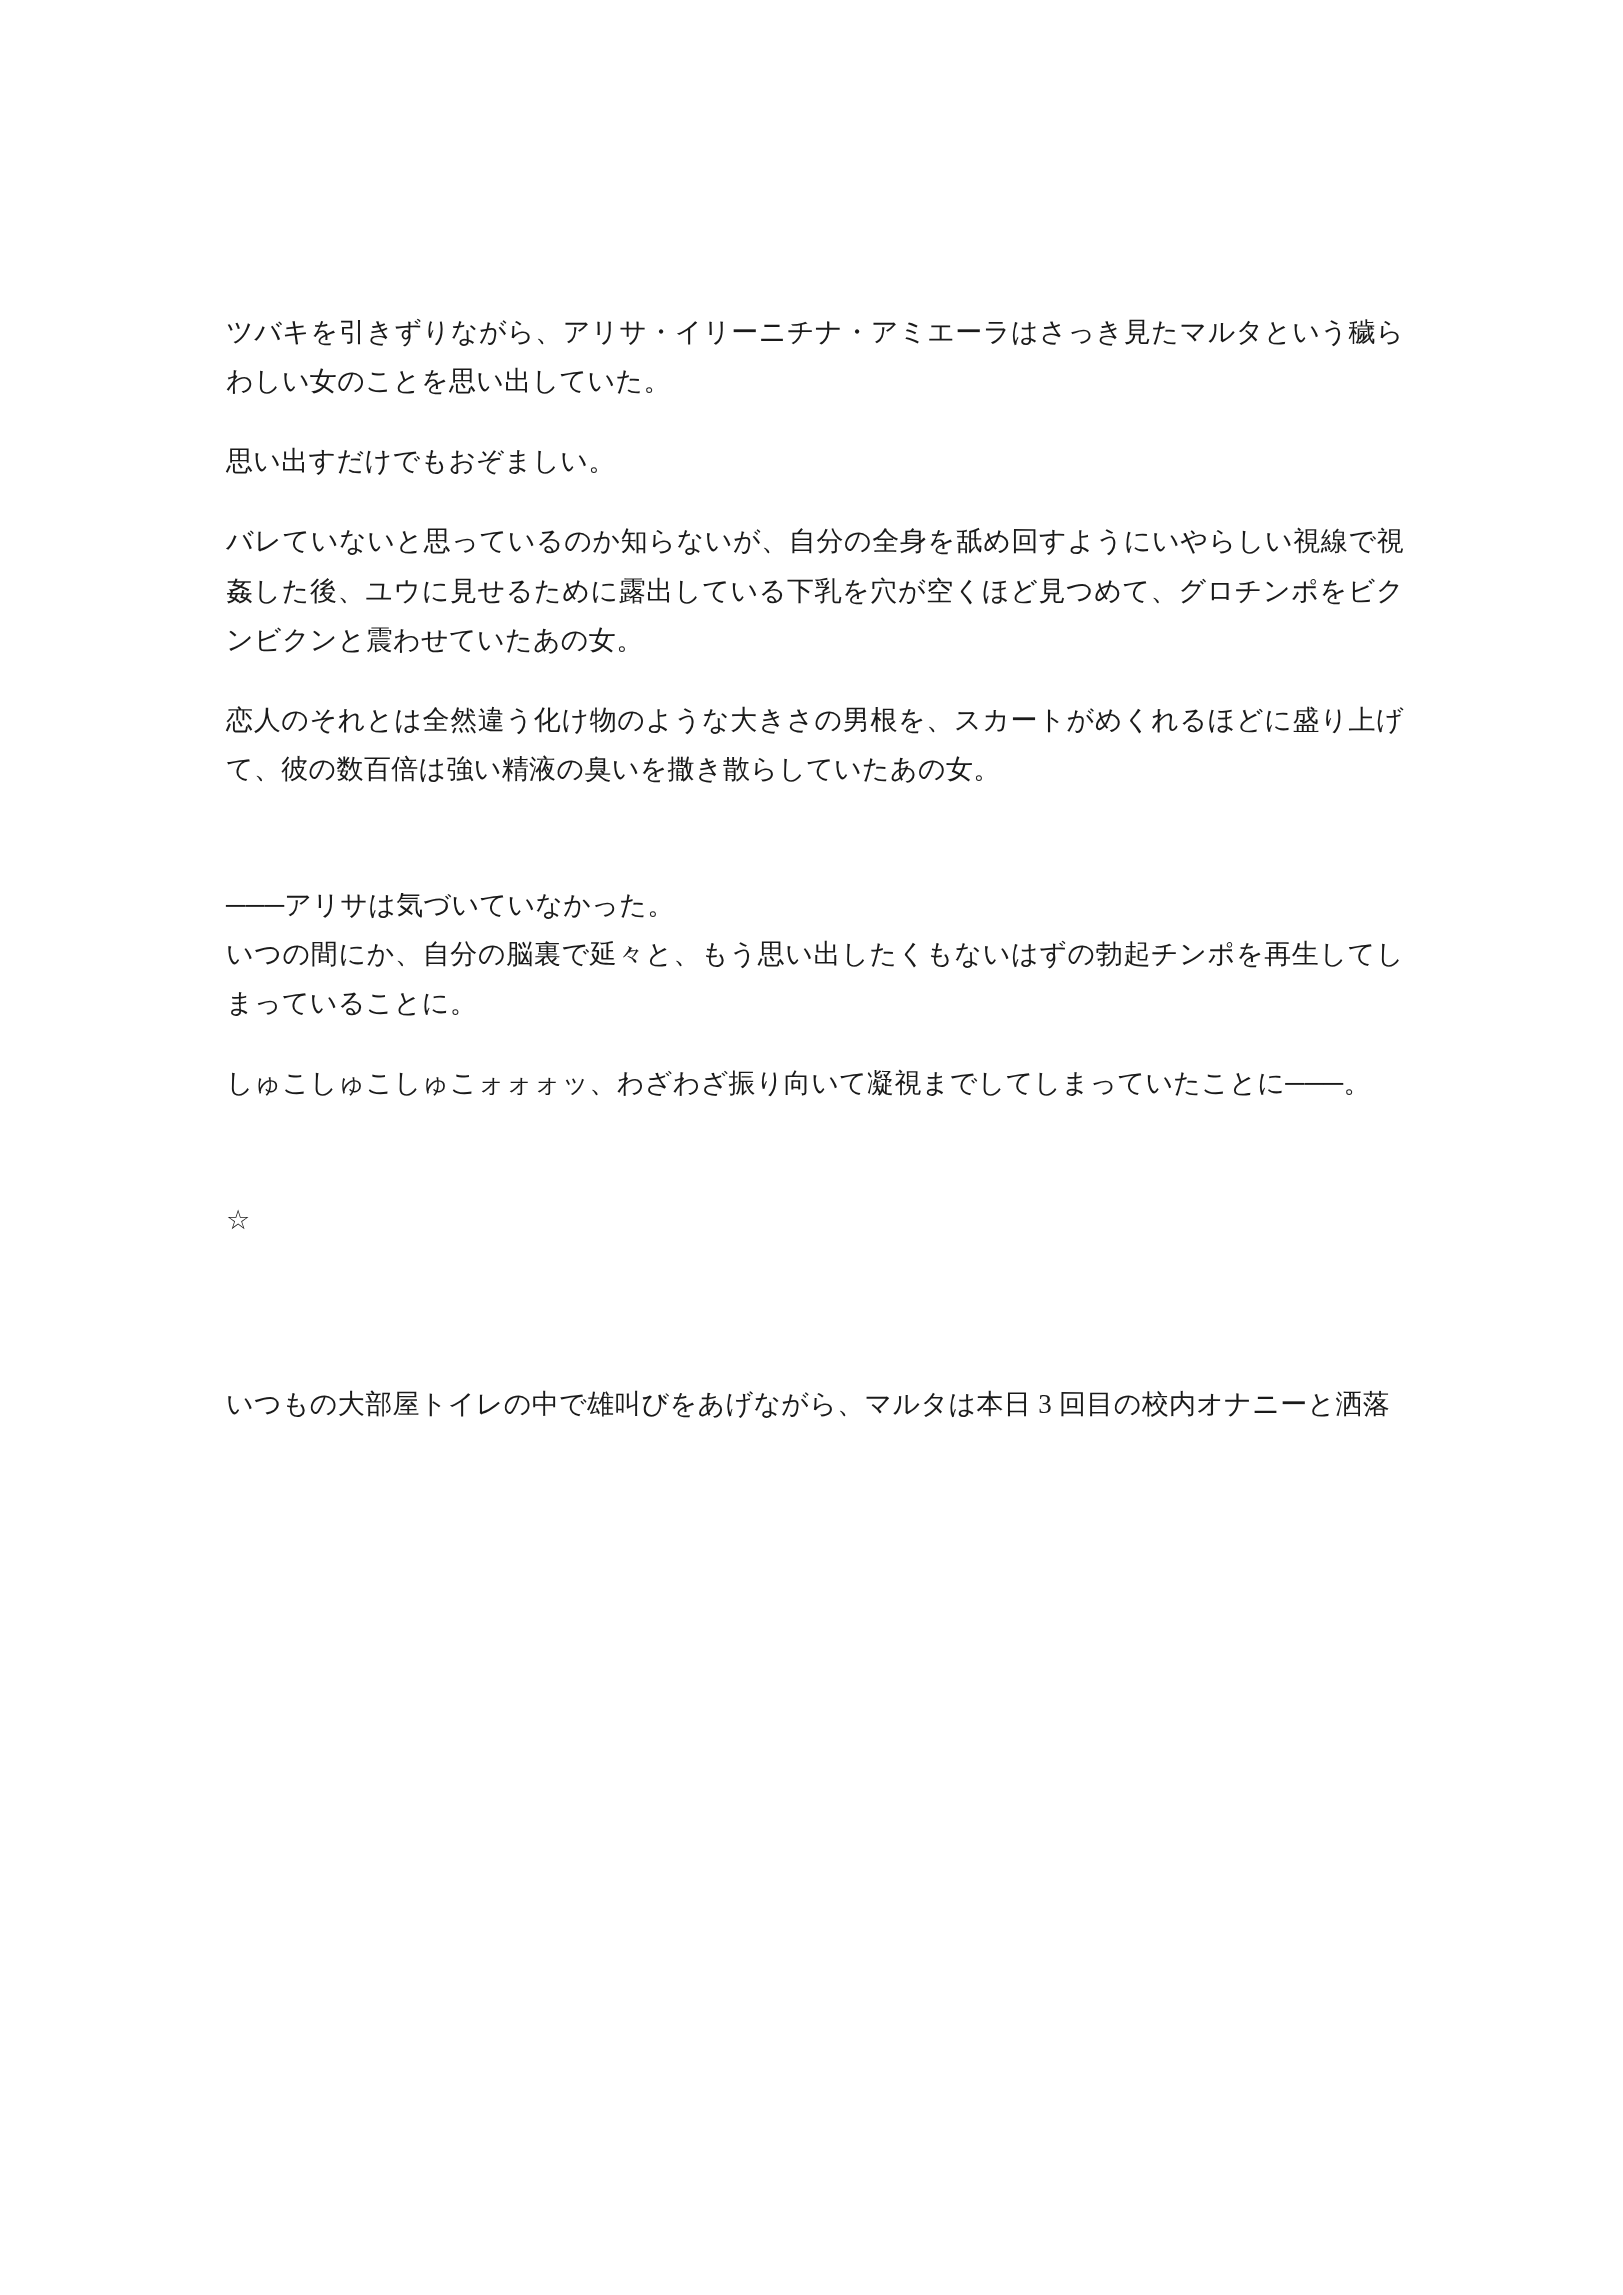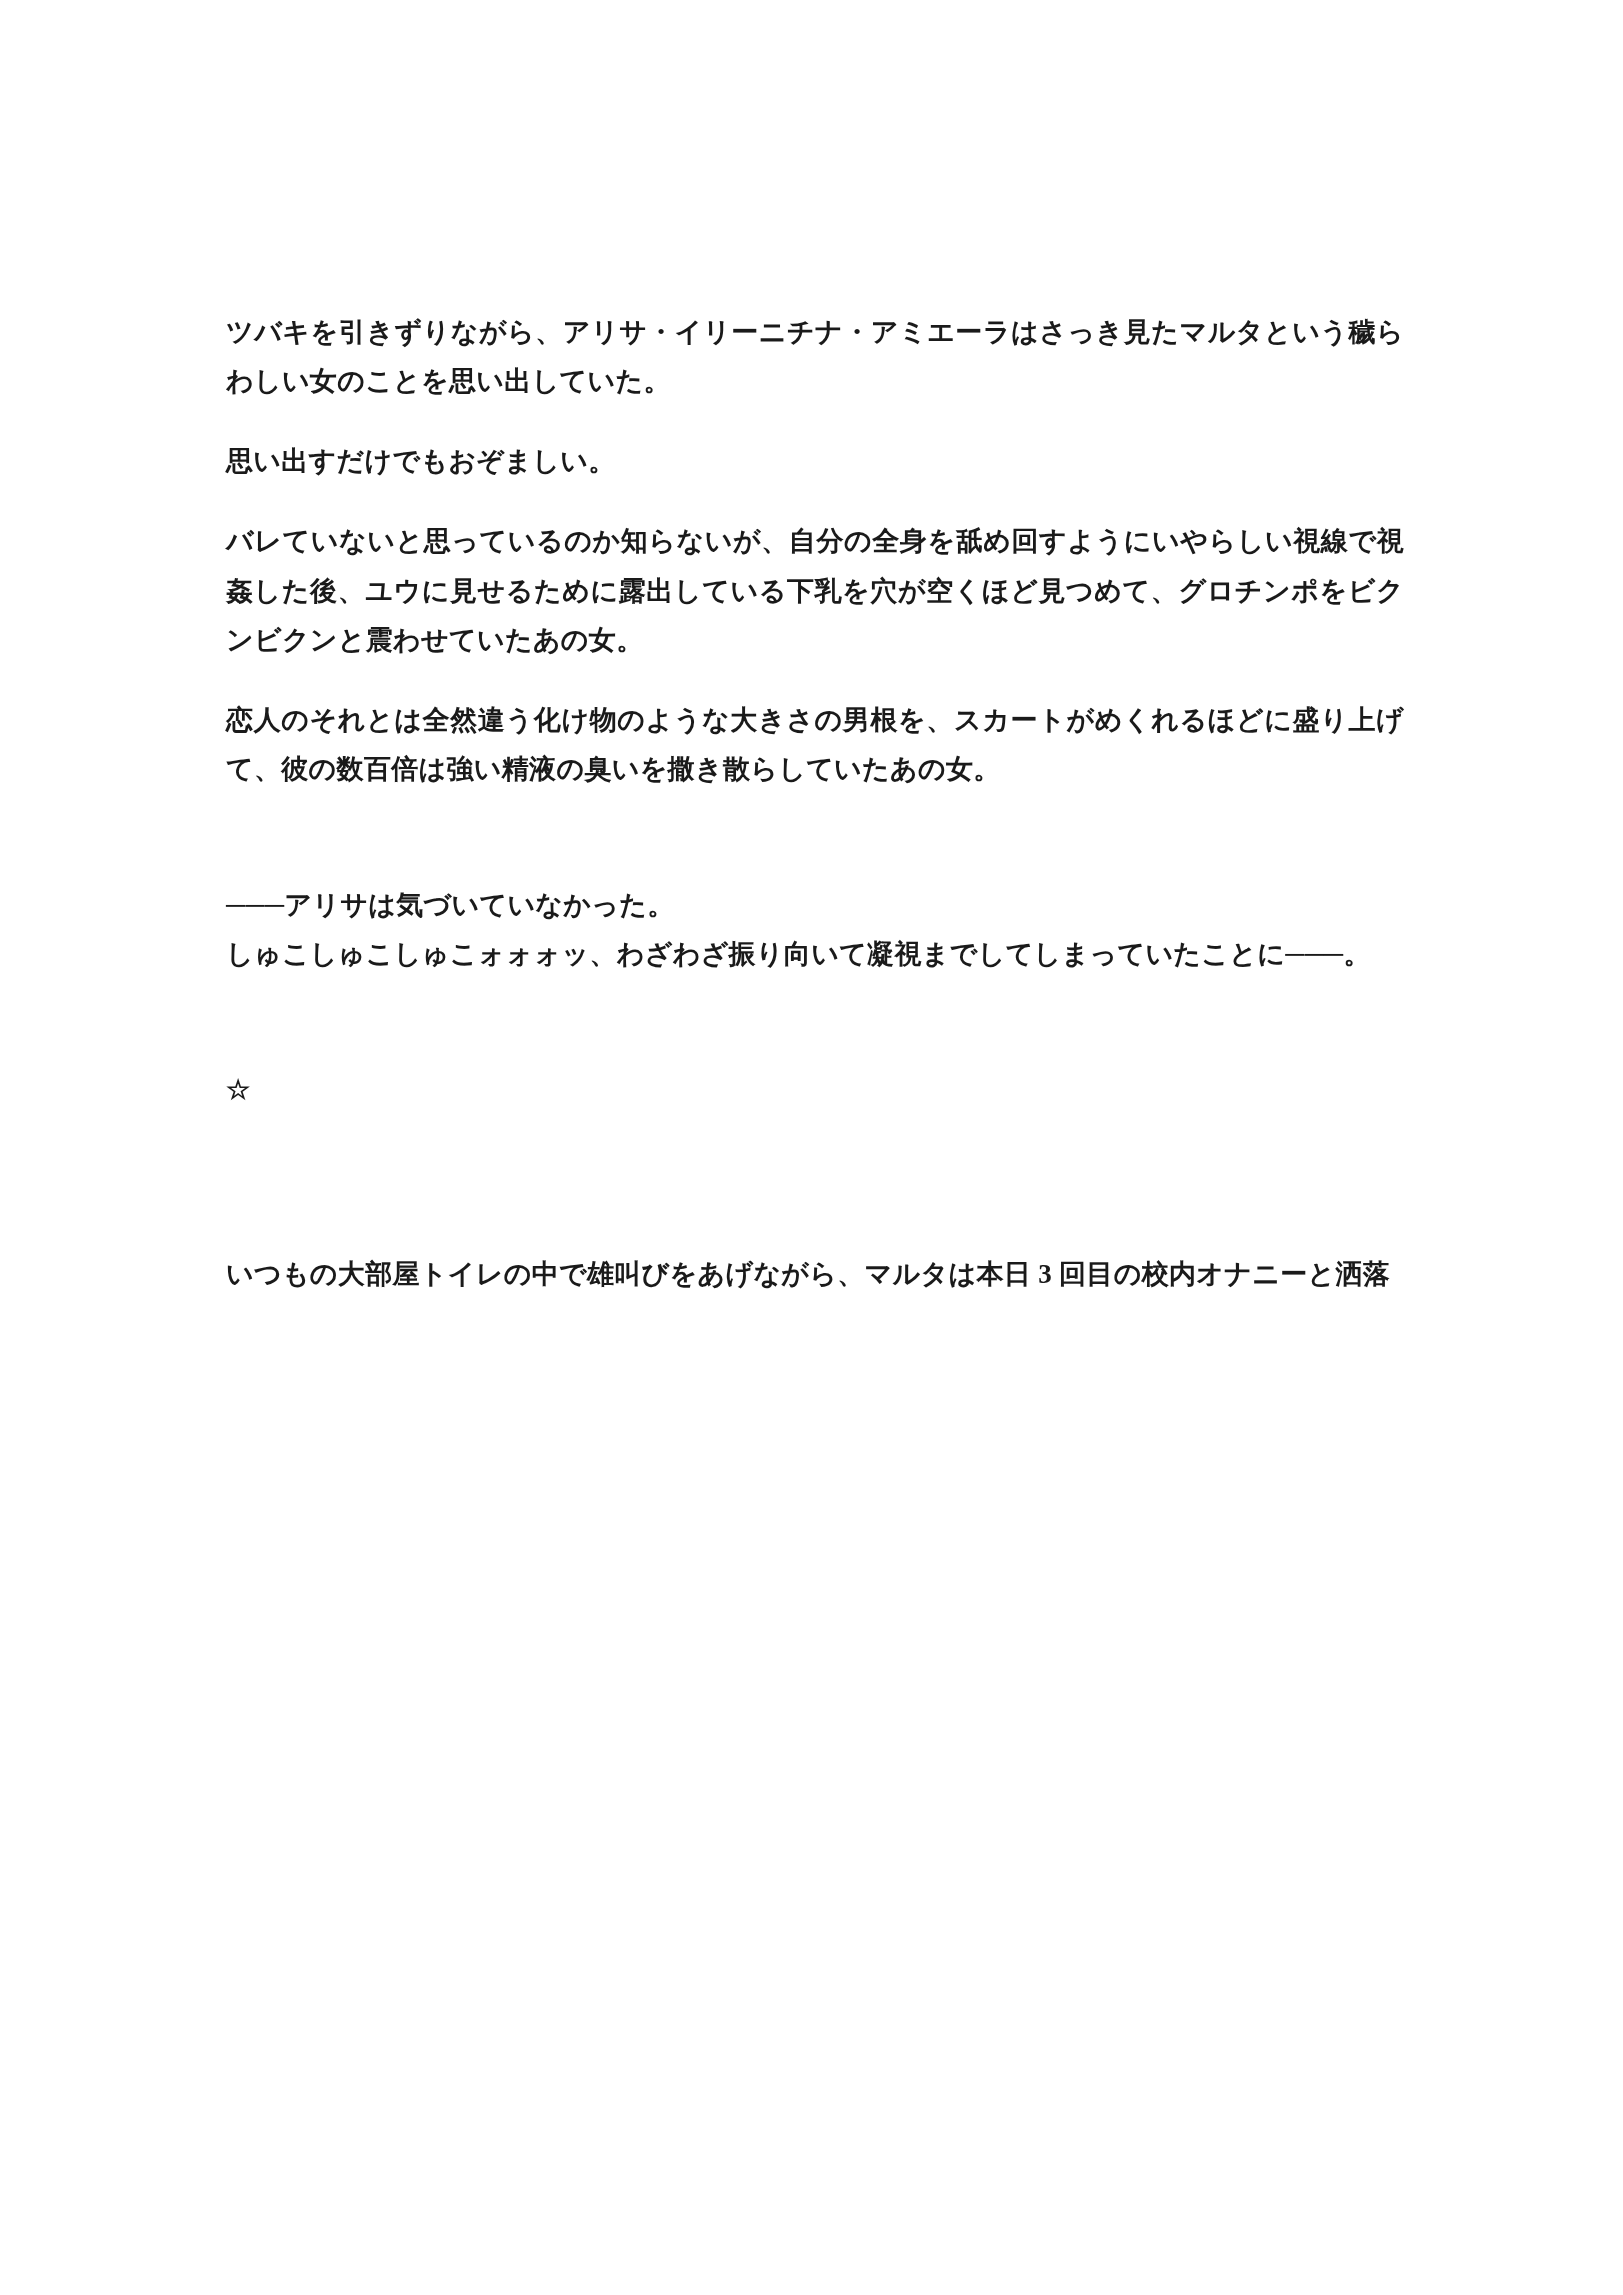--- a/index.html
+++ b/index.html
@@ -14,21 +14,20 @@
     color: #1a1a1a;
     -webkit-font-smoothing: antialiased;
   }
   .page {
     position: relative;
     width: 1623px;
     height: 2295px;
     background: #ffffff;
     box-sizing: border-box;
     padding: 308px 222px 0 226px;
-    font-weight: bold;
   }
   .doc-body {
     width: 1178px;
   }
   .para {
     font-size: 27px;
     line-height: 1.82;
     letter-spacing: 0.012em;
     margin: 0 0 31px 0;
     text-align: justify;
@@ -62,20 +61,21 @@
 
     <p class="para">バレていないと思っているのか知らないが、自分の全身を舐め回すようにいやらしい視線で視姦した後、ユウに見せるために露出している下乳を穴が空くほど見つめて、グロチンポをビクンビクンと震わせていたあの女。</p>
 
     <p class="para">恋人のそれとは全然違う化け物のような大きさの男根を、スカートがめくれるほどに盛り上げて、彼の数百倍は強い精液の臭いを撒き散らしていたあの女。</p>
 
 
     <div class="spacer-lg"></div>
 
     <p class="para tight">───アリサは気づいていなかった。</p>
 
+    <p class="para">いつの間にか、自分の脳裏で延々と、もう思い出したくもないはずの勃起チンポを再生してしまっていることに。</p>
 
     <p class="para">しゅこしゅこしゅこォォォッ、わざわざ振り向いて凝視までしてしまっていたことに───。</p>
 
     <div class="spacer-lg"></div>
 
     <p class="star-line">☆</p>
 
     <div class="spacer-xl"></div>
 
 

